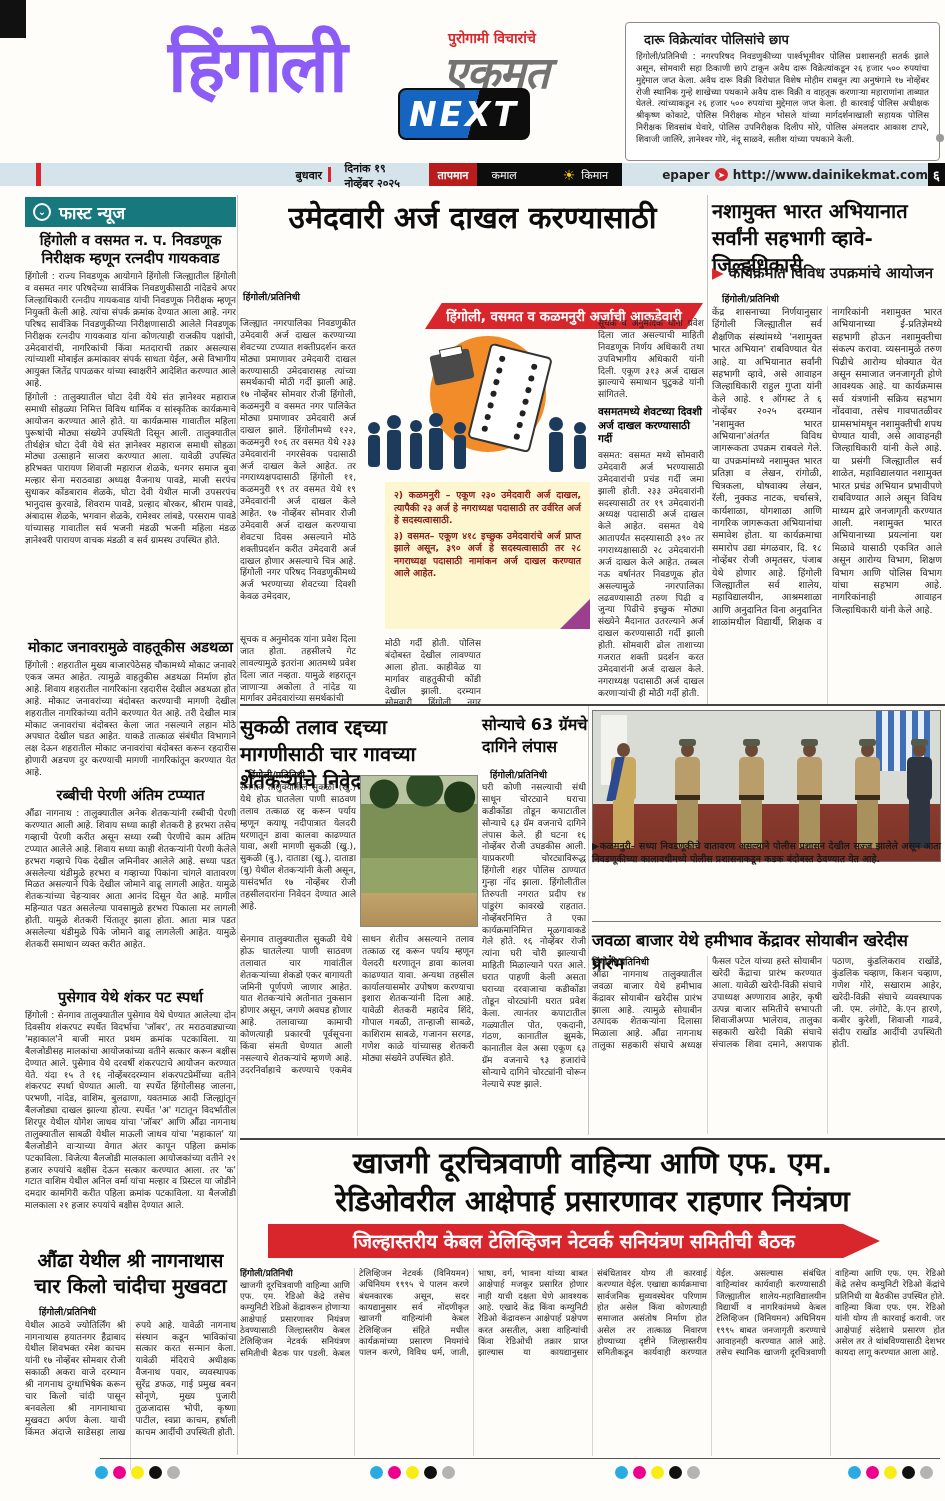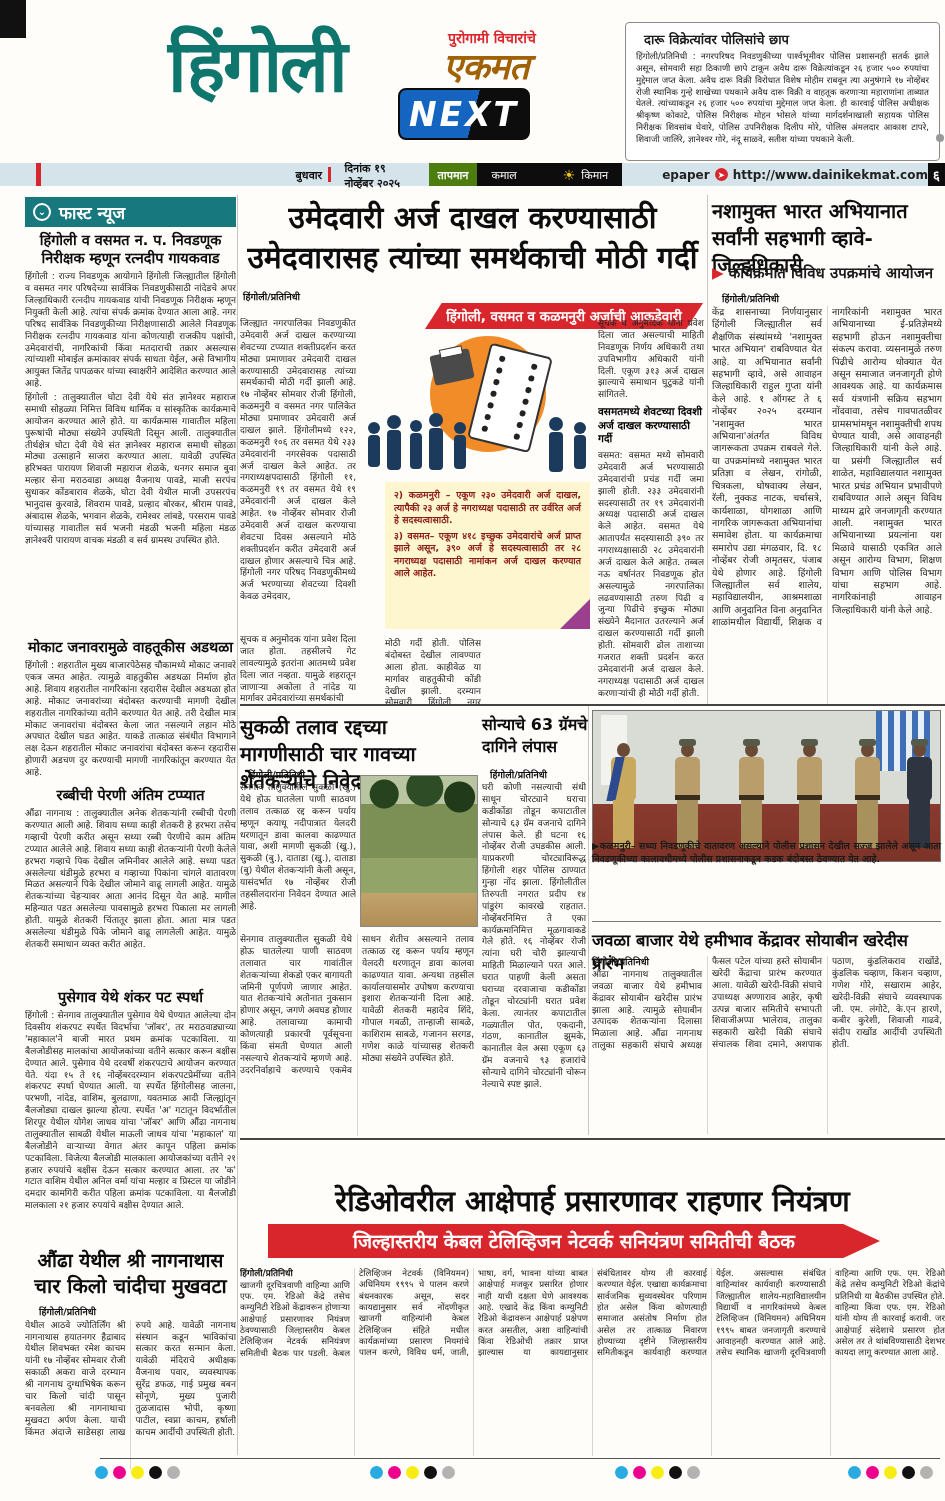--- a/index.html
+++ b/index.html
@@ -13,43 +13,43 @@
   .center { text-align:center; }
   .vrule { position:absolute; width:1px; background:#c6c6c6; }
   .hrule { position:absolute; height:2px; background:#444; }
   .cols2 { column-count:2; column-gap:10px; column-rule:1px solid #d5d5d5; }
   .cols3 { column-count:3; column-gap:10px; column-rule:1px solid #d5d5d5; }
   .cols6 { column-count:6; column-gap:9px;  column-rule:1px solid #d5d5d5; }
   .overflow { overflow:hidden; }
 
   
   .corner-mark { left:0; top:0; width:26px; height:38px; background:#111; }
-  .masthead-city { left:168px; top:14px; font-size:72px; font-weight:bold; letter-spacing:-2px; color:#0f766e; }
+  .masthead-city { left:168px; top:14px; font-size:72px; font-weight:bold; letter-spacing:-2px; color:#8b5cf6; }
   .tagline-top { left:448px; top:28px; font-size:14px; font-weight:bold; color:#d9262c; }
-  .brand-red { left:443px; top:41px; font-size:36px; font-weight:bold; font-style:italic; color:#a16207; letter-spacing:-1px;}
+  .brand-red { left:443px; top:41px; font-size:44px; font-weight:bold; font-style:italic; color:#737373; letter-spacing:-1px;}
   .next-logo { left:398px; top:88px; width:132px; height:52px; border-radius:8px;
       background:linear-gradient(104deg,#1464c0 57%,#0d0d0d 57%);
       display:flex; align-items:center; justify-content:center;
       color:#fff; font-weight:900; font-size:33px; font-style:italic; letter-spacing:3px;
       border:2px solid #0d0d0d; }
 
   
   .tr-box { left:625px; top:22px; width:315px; height:139px; border:1.5px solid #8a8a8a; border-radius:4px; padding:7px 10px 6px 10px; background:#fff; }
   .tr-box:after { content:""; position:absolute; right:-5px; bottom:18px; width:8px; height:8px; border-radius:50%; background:#9a9a9a; }
   .tr-head { font-size:13px; font-weight:bold; margin:0 0 3px 8px; }
   .tr-body { font-size:8.6px; line-height:1.38; text-align:justify; }
 
   
   .datebar { left:0; top:163px; width:945px; height:23px; background:#d5e3ea; display:flex; align-items:center; }
   .datebar .redtab { width:7px; height:23px; background:#d9262c; margin-left:36px; }
   .db-day { margin-left:255px; font-size:11px; font-weight:bold; color:#111; }
   .db-sep { width:5px; height:15px; background:#d9262c; margin:0 6px; }
   .db-date { font-size:11px; font-weight:bold; color:#111;margin-left:7px; }
   .db-black { margin-left:18px; height:23px; background:#0d0d0d; display:flex; align-items:center; padding:0 14px 0 0; }
-  .db-temp { background:#4d7c0f; color:#fff; font-size:11px; font-weight:bold; padding:3px 9px; height:23px; display:flex; align-items:center;}
+  .db-temp { background:#b91c1c; color:#fff; font-size:11px; font-weight:bold; padding:3px 9px; height:23px; display:flex; align-items:center;}
   .db-kamal { color:#fff; font-size:11px; margin-left:14px; }
   .db-sun { color:#f5c518; font-size:14px; margin-left:46px; }
   .db-kiman { color:#fff; font-size:11px; margin-left:6px; }
   .db-epaper { margin-left:40px; font-size:12px; font-weight:bold; color:#222; display:flex; align-items:center; gap:5px;}
   .epaper-ic { width:13px; height:13px; border-radius:50%; background:#d9262c; color:#fff; font-size:9px; display:inline-flex; align-items:center; justify-content:center;}
   .db-num { margin-left:auto; width:26px; height:23px; background:#0d0d0d; color:#fff; font-size:13px; font-weight:bold; display:flex; align-items:center; justify-content:center; }
 
   
   .fn-head { left:25px; top:197px; width:211px; height:30px; background:#17787e; color:#fff; display:flex; align-items:center; gap:8px; padding-left:8px; font-size:17px; font-weight:bold; }
   .fn-ic { width:18px; height:18px; border-radius:50%; border:2px solid #fff; display:flex; align-items:center; justify-content:center; font-size:10px; line-height:1; color:#fff; }
@@ -178,21 +178,20 @@
   </div>
 
   <div class="abs left-col-art" style="top:1248px;">
     <div class="headline center" style="font-size:19px; line-height:1.3;">औंढा येथील श्री नागनाथास</div>
     <div class="headline center" style="font-size:20px; line-height:1.3;">चार किलो चांदीचा मुखवटा</div>
     <div class="byline" style="margin:6px 0 2px 14px;">हिंगोली/प्रतिनिधी</div>
     <div class="body-txt cols2 overflow" style="height:150px;">येथील आठवे ज्योतिर्लिंग श्री नागनाथास हयातनगर हैद्राबाद येथील शिवभक्त रमेश काचम यांनी १७ नोव्हेंबर सोमवार रोजी सकाळी अकरा वाजे दरम्यान श्री नागनाथ दुग्धाभिषेक करून चार किलो चांदी पासून बनवलेला श्री नागनाथाचा मुखवटा अर्पण केला. याची किंमत अंदाजे साडेसहा लाख रुपये आहे. यावेळी नागनाथ संस्थान कडून भाविकांचा सत्कार करत सन्मान केला. यावेळी मंदिराचे अधीक्षक वैजनाथ पवार, व्यवस्थापक सुरेंद्र डफळ, गाई प्रमुख बबन सोनूणे, मुख्य पुजारी तुळजादास भोपी, कृष्णा पाटील, स्वप्ना काचम, हर्षाली काचम आदींची उपस्थिती होती.</div>
   </div>
 
   <div class="abs headline main-h1 center">उमेदवारी अर्ज दाखल करण्यासाठी</div>
-  <div class="abs headline center" style="left:240px; top:240px; width:465px; font-size:30px; line-height:1.2;">उमेदवारासह त्यांच्या समर्थकाची मोठी गर्दी</div>
   <div class="abs byline" style="left:243px; top:290px;">हिंगोली/प्रतिनिधी</div>
   <div class="abs ribbon">हिंगोली, वसमत व कळमनुरी अर्जाची आकडेवारी</div>
 
   <div class="abs body-txt overflow" style="left:240px; top:318px; width:116px; height:312px;">जिल्ह्यात नगरपालिका निवडणुकीत उमेदवारी अर्ज दाखल करण्याच्या शेवटच्या टप्प्यात शक्तीप्रदर्शन करत मोठ्या प्रमाणावर उमेदवारी दाखल करण्यासाठी उमेदवारासह त्यांच्या समर्थकाची मोठी गर्दी झाली आहे. १७ नोव्हेंबर सोमवार रोजी हिंगोली, कळमनुरी व वसमत नगर पालिकेत मोठ्या प्रमाणावर उमेदवारी अर्ज दाखल झाले. हिंगोलीमध्ये १२२, कळमनुरी १०६ तर वसमत येथे २३३ उमेदवारांनी नगरसेवक पदासाठी अर्ज दाखल केले आहेत. तर नगराध्यक्षपदासाठी हिंगोली ११, कळमनुरी १९ तर वसमत येथे १९ उमेदवारांनी अर्ज दाखल केले आहेत. १७ नोव्हेंबर सोमवार रोजी उमेदवारी अर्ज दाखल करण्याचा शेवटचा दिवस असल्याने मोठे शक्तीप्रदर्शन करीत उमेदवारी अर्ज दाखल होणार असल्याचे चित्र आहे. हिंगोली नगर परिषद निवडणुकीमध्ये अर्ज भरण्याच्या शेवटच्या दिवशी केवळ उमेदवार,</div>
 
   <div class="abs illu">
     <svg width="240" height="146" viewBox="0 0 240 146">
       <circle cx="128" cy="62" r="58" fill="#f28c28"></circle>
       <g transform="rotate(14 150 70)">
         <rect x="118" y="18" width="62" height="96" rx="4" fill="#fff" stroke="#333" stroke-width="2"></rect>
@@ -326,20 +325,21 @@
   <div class="hrule" style="left:592px; top:921px; width:349px; height:1px; background:#777;"></div>
   <div class="abs headline" style="left:592px; top:928px; width:350px; font-size:16.5px;">जवळा बाजार येथे हमीभाव केंद्रावर सोयाबीन खरेदीस प्रारंभ</div>
   <div class="abs overflow" style="left:592px; top:956px; width:350px; height:178px;">
     <div class="body-txt cols3" style="height:178px;">
       <span class="byline">हिंगोली/प्रतिनिधी</span><br>
       <span>औंढा नागनाथ तालुक्यातील जवळा बाजार येथे हमीभाव केंद्रावर सोयाबीन खरेदीस प्रारंभ झाला आहे. त्यामुळे सोयाबीन उत्पादक शेतकऱ्यांना दिलासा मिळाला आहे. औंढा नागनाथ तालुका सहकारी संघाचे अध्यक्ष फैसल पटेल यांच्या हस्ते सोयाबीन खरेदी केंद्राचा प्रारंभ करण्यात आला. यावेळी खरेदी-विक्री संघाचे उपाध्यक्ष अण्णाराव आहेर, कृषी उत्पन्न बाजार समितीचे सभापती शिवाजीअप्पा भालेराव, तालुका सहकारी खरेदी विक्री संघाचे संचालक शिवा दमाने, अशपाक पठाण, कुंडलिकराव राखोंडे, कुंडलिक चव्हाण, किशन चव्हाण, गणेश गोरे, सखाराम आहेर, खरेदी-विक्री संघाचे व्यवस्थापक जी. एम. लंगोटे, के.एन हारणे, कबीर कुरेशी, शिवाजी गाढवे, संदीप राखोंड आदींची उपस्थिती होती.</span>
     </div>
   </div>
 
   <div class="hrule" style="left:240px; top:1138px; width:705px; height:1.5px;"></div>
+  <div class="abs headline ba-h center" style="top:1146px;">खाजगी दूरचित्रवाणी वाहिन्या आणि एफ. एम.</div>
   <div class="abs headline ba-h center" style="top:1184px;">रेडिओवरील आक्षेपार्ह प्रसारणावर राहणार नियंत्रण</div>
   <div class="abs banner">जिल्हास्तरीय केबल टेलिव्हिजन नेटवर्क सनियंत्रण समितीची बैठक</div>
   <div class="abs overflow" style="left:240px; top:1268px; width:705px; height:188px;">
     <div class="body-txt cols6" style="height:188px; font-size:8.6px;">
       <span class="byline" style="font-size:8.8px;">हिंगोली/प्रतिनिधी</span><br>
       <span>खाजगी दूरचित्रवाणी वाहिन्या आणि एफ. एम. रेडिओ केंद्रे तसेच कम्युनिटी रेडिओ केंद्रावरून होणाऱ्या आक्षेपार्ह प्रसारणावर नियंत्रण ठेवण्यासाठी जिल्हास्तरीय केबल टेलिव्हिजन नेटवर्क सनियंत्रण समितीची बैठक पार पडली. केबल टेलिव्हिजन नेटवर्क (विनियमन) अधिनियम १९९५ चे पालन करणे बंधनकारक असून, सदर कायद्यानुसार सर्व नोंदणीकृत खाजगी वाहिन्यांनी केबल टेलिव्हिजन संहिते मधील कार्यक्रमांच्या प्रसारण नियमांचे पालन करणे, विविध धर्म, जाती, भाषा, वर्ग, भावना यांच्या बाबत आक्षेपार्ह मजकूर प्रसारित होणार नाही याची दक्षता घेणे आवश्यक आहे. एखादे केंद्र किंवा कम्युनिटी रेडिओ केंद्रावरून आक्षेपार्ह प्रक्षेपण करत असतील, अशा वाहिन्यांची किंवा रेडिओची तक्रार प्राप्त झाल्यास या कायद्यानुसार संबंधितावर योग्य ती कारवाई करण्यात येईल. एखाद्या कार्यक्रमाचा सार्वजनिक सुव्यवस्थेवर परिणाम होत असेल किंवा कोणत्याही समाजात असंतोष निर्माण होत असेल तर तात्काळ निवारण होण्याच्या दृष्टीने जिल्हास्तरीय समितीकडून कार्यवाही करण्यात येईल. असल्यास संबंधित वाहिन्यांवर कार्यवाही करण्यासाठी जिल्ह्यातील शालेय-महाविद्यालयीन विद्यार्थी व नागरिकांमध्ये केबल टेलिव्हिजन (विनियमन) अधिनियम १९९५ बाबत जनजागृती करण्याचे आवाहनही करण्यात आले आहे. तसेच स्थानिक खाजगी दूरचित्रवाणी वाहिन्या आणि एफ. एम. रेडिओ केंद्रे तसेच कम्युनिटी रेडिओ केंद्रांचे प्रतिनिधी या बैठकीस उपस्थित होते. वाहिन्या किंवा एफ. एम. रेडिओ यांनी योग्य ती कारवाई करावी. जर आक्षेपार्ह संदेशाचे प्रसारण होत असेल तर ते थांबविण्यासाठी देशभर कायदा लागू करण्यात आला आहे.</span>
     </div>
   </div>
 
   <div class="footer-rule"></div>

